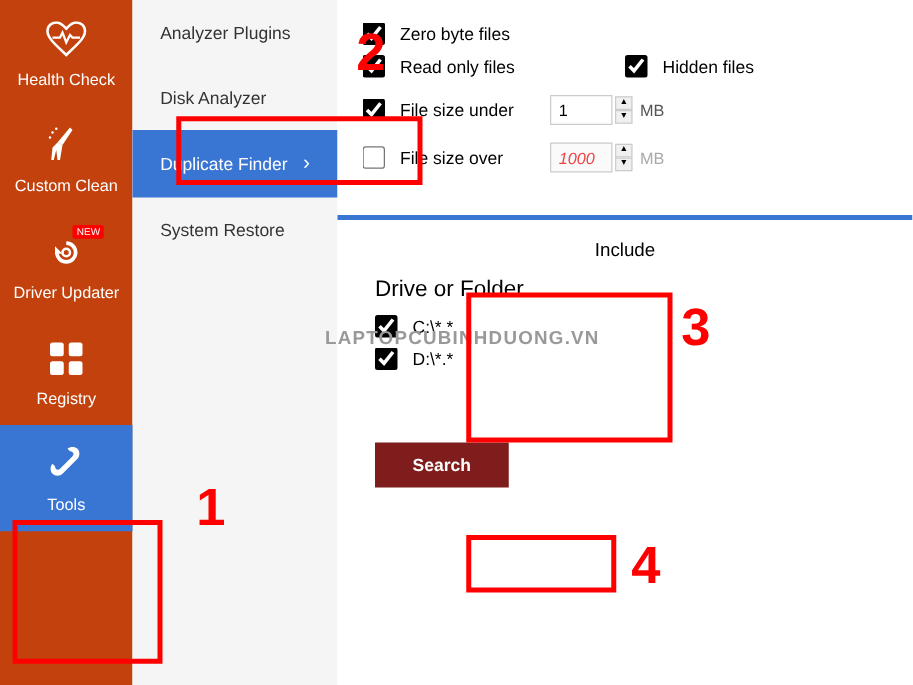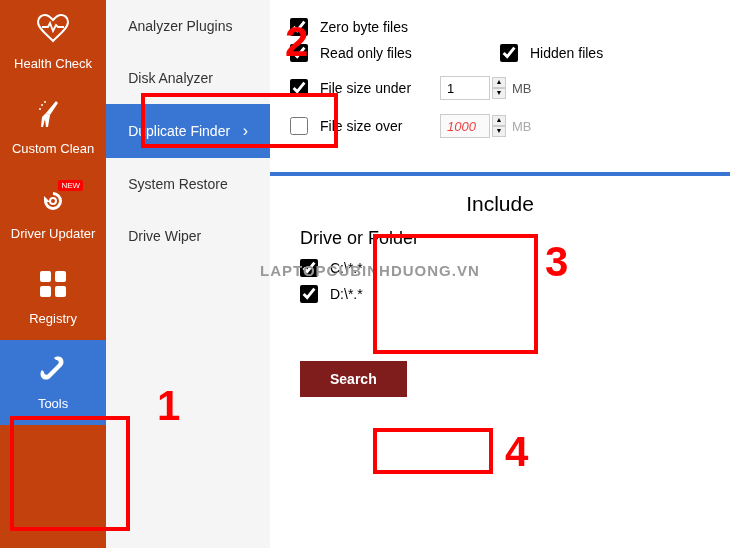--- a/index.html
+++ b/index.html
@@ -2,37 +2,37 @@
 <html><head>
 <meta charset="utf-8">
 <style>
 *{margin:0;padding:0;box-sizing:border-box;font-family:Segoe UI,Arial,sans-serif}
 body{width:730px;height:548px;overflow:hidden;background:#fff;position:relative}
 .app{display:flex;height:100%}
 .sidebar{width:138px;background:#c2410c;display:flex;flex-direction:column}
 .side-item{display:flex;flex-direction:column;align-items:center;justify-content:center;color:#fff;padding:14px 0;cursor:pointer;position:relative}
 .side-item.active{background:#3976d4}
 .side-label{font-size:13px;margin-top:6px}
-.icon-wrap{width:40px;height:36px;display:flex;align-items:flex-start;justify-content:center}
+.icon-wrap{width:40px;height:36px;display:flex;align-items:center;justify-content:center}
 .submenu{width:213px;background:#f5f5f5;display:flex;flex-direction:column}
 .sub-item{padding:18px 22px;color:#333;font-size:14px;cursor:pointer;display:flex;justify-content:space-between;align-items:center}
 .sub-item.active{background:#3976d4;color:#fff}
 .chev{color:#fff;font-size:16px}
 .content{flex:1;background:#fff;padding:0;position:relative}
 .ignore-section{padding:10px 20px}
 .check-row{display:flex;align-items:center;margin:8px 0;width:100%}
 .check-item{display:flex;align-items:center;width:210px;font-size:14px}
 .check-item input[type=checkbox]{width:18px;height:18px;margin-right:12px;accent-color:#000}
 .size-row{display:flex;align-items:center;margin:14px 0}
 .size-input{width:50px;height:24px;border:1px solid #ccc;padding:0 6px;margin-left:10px;font-size:13px}
 .spinner{display:flex;flex-direction:column;margin-left:2px}
 .spin-btn{width:14px;height:11px;border:1px solid #ccc;background:#f0f0f0;font-size:7px;line-height:7px;text-align:center;cursor:pointer}
 .unit{margin-left:6px;font-size:13px;color:#555}
 .divider{height:4px;background:#3976d4;margin:10px 0 0 0}
-.include-title{text-align:center;font-size:21px;padding:16px 0 12px 0}
+.include-title{text-align:center;font-size:15px;padding:16px 0 12px 0}
 .drive-section{padding:0 30px}
 .drive-label{font-size:18px;margin-bottom:10px}
 .drive-item{display:flex;align-items:center;font-size:14px;margin:8px 0}
 .drive-item input{width:18px;height:18px;margin-right:12px;accent-color:#000}
 .search-btn{background:#7f1d1d;color:#fff;border:none;padding:10px 30px;font-size:14px;font-weight:600;cursor:pointer;margin:50px 0 0 30px}
 .anno{position:absolute;color:red;font-size:42px;font-weight:700;z-index:100;pointer-events:none}
 .anno-box{position:absolute;border:4px solid red;z-index:99;pointer-events:none}
 .watermark{position:absolute;top:262px;left:260px;color:#999;font-size:15px;font-weight:600;letter-spacing:1px;z-index:50;pointer-events:none}
 .new-badge{position:absolute;top:-4px;right:-10px;background:red;color:#fff;font-size:8px;padding:1px 3px;border-radius:2px}
 </style>
@@ -101,23 +101,20 @@
     <div class="sub-item">
         <span>Disk Analyzer</span>
       </div>
     <div class="sub-item active">
         <span>Duplicate Finder</span>
         <span class="chev">›</span>
       </div>
     <div class="sub-item">
         <span>System Restore</span>
       </div>
-    <div class="sub-item">
-        <span>Drive Wiper</span>
-      </div>
   </div>
 
   <div class="content">
     <div class="ignore-section">
       <div class="check-row">
         <div class="check-item">
             <input type="checkbox" checked="" style="">
             <span>Zero byte files</span>
           </div>
       </div>

